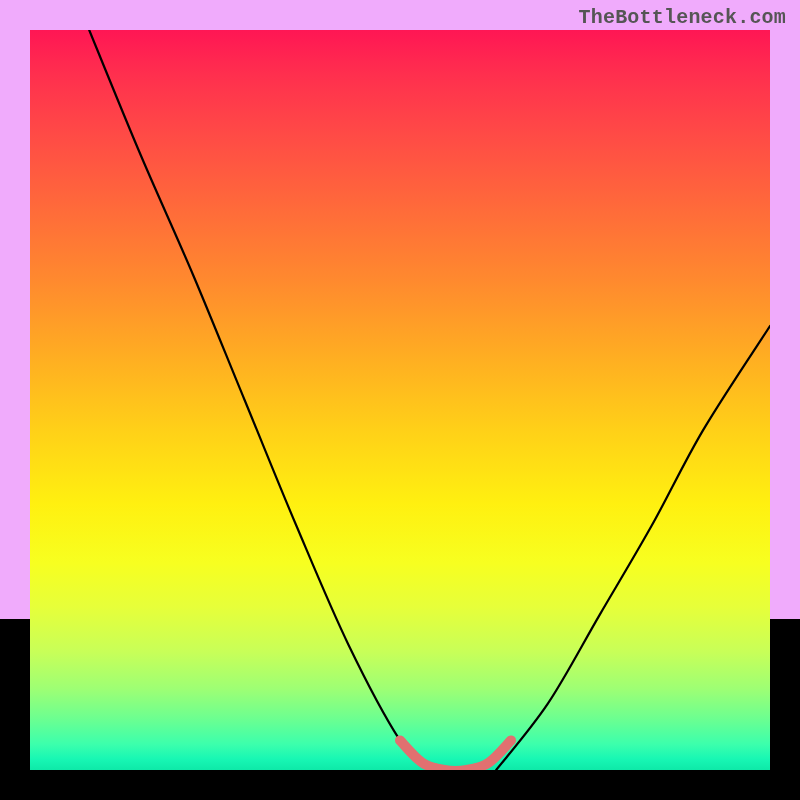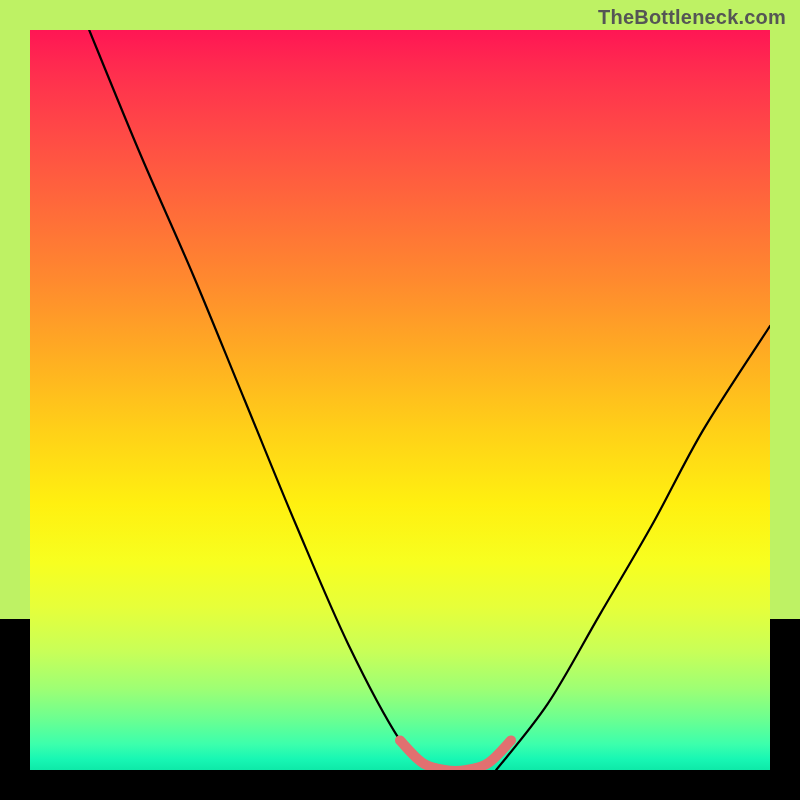--- a/index.html
+++ b/index.html
@@ -8,21 +8,22 @@
     width: 800px;
     height: 800px;
     background: #000;
     font-family: Arial, Helvetica, sans-serif;
     overflow: hidden;
   }
   .frame {
     position: relative;
     width: 800px;
     height: 619px;
-    background: #bef264;
+    background: #f0abfc;
+    font-family: Liberation Mono, monospace;
   }
   .watermark {
     position: absolute;
     top: 6px;
     right: 14px;
     color: #555;
     font-size: 20px;
     font-weight: 600;
     letter-spacing: 0.2px;
     z-index: 50;

